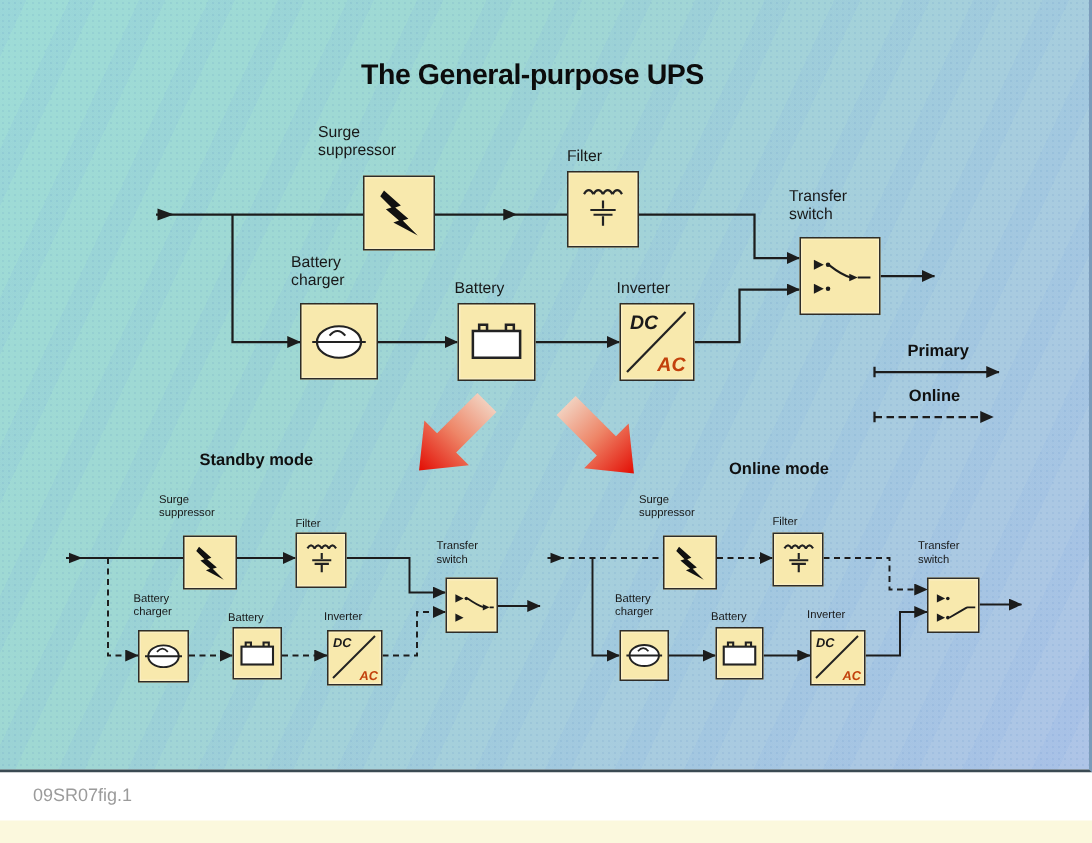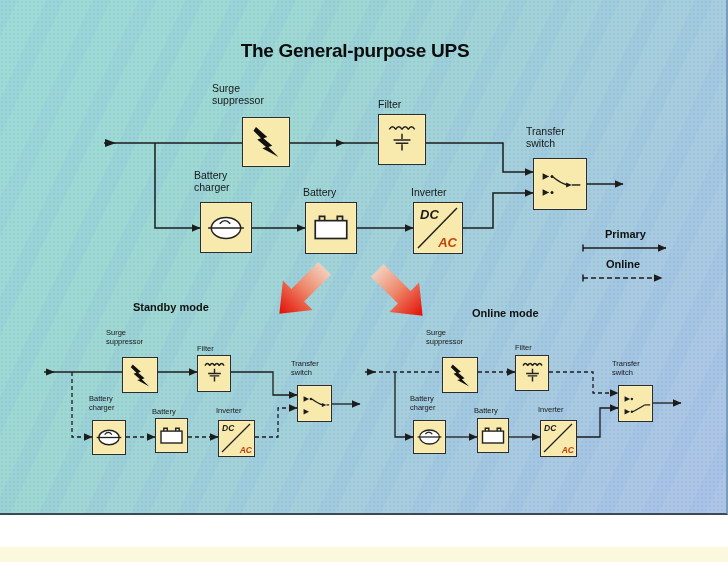--- a/index.html
+++ b/index.html
@@ -163,21 +163,21 @@
         <path d="M19 18 Q28 25 34 26.5" stroke="#1c1c1c" stroke-width="1.5" fill="none"></path>
         <polygon points="33,23.8 39,26.5 33,29.2" fill="#1c1c1c"></polygon>
         <path d="M39 26.5 H48" stroke="#1c1c1c" stroke-width="1.5" fill="none"></path>
       </svg>
     </div>
 
     <div class="legend-label" style="left:583px;top:228px;width:85px;">Primary</div>
     <div class="legend-label" style="left:583px;top:258px;width:80px;">Online</div>
 
     <div class="mode-title" style="left:133px;top:301px;">Standby mode</div>
-    <div class="mode-title" style="left:472px;top:307px;">Online mode</div>
+    <div class="mode-title" style="left:486px;top:307px;">Online mode</div>
 
     <div class="lbl small" style="left:106px;top:329px;width:68px;">Surge
 suppressor</div>
     <div class="box" style="left:122px;top:357px;width:36px;height:36px;">
       <svg width="22" height="25" viewBox="0 0 24 26">
         <path d="M4 1 L13 9 L10 10 L17 16 L14 17 L22 25 L9 18 L12 17 L5 11 L8 10 L2 4 Z" fill="#111"></path>
       </svg>
     </div>
 
     <div class="lbl small" style="left:197px;top:345px;width:34px;">Filter</div>
@@ -283,14 +283,17 @@
         <circle cx="13" cy="13" r="1.3" fill="#1c1c1c"></circle>
         <polygon points="5,24 5,30 11,27" fill="#1c1c1c"></polygon>
         <circle cx="13" cy="27" r="1.3" fill="#1c1c1c"></circle>
         <path d="M14 27 Q21 23 27 19.5" stroke="#1c1c1c" stroke-width="1.3" fill="none"></path>
         <path d="M27 19.5 H33" stroke="#1c1c1c" stroke-width="1.3" fill="none"></path>
       </svg>
     </div>
 
   </div>
 
+  <div class="footer-white">
+    <div class="caption">09SR07fig.1</div>
+  </div>
   <div class="footer-yellow"></div>
 </div>
 
 </body></html>

